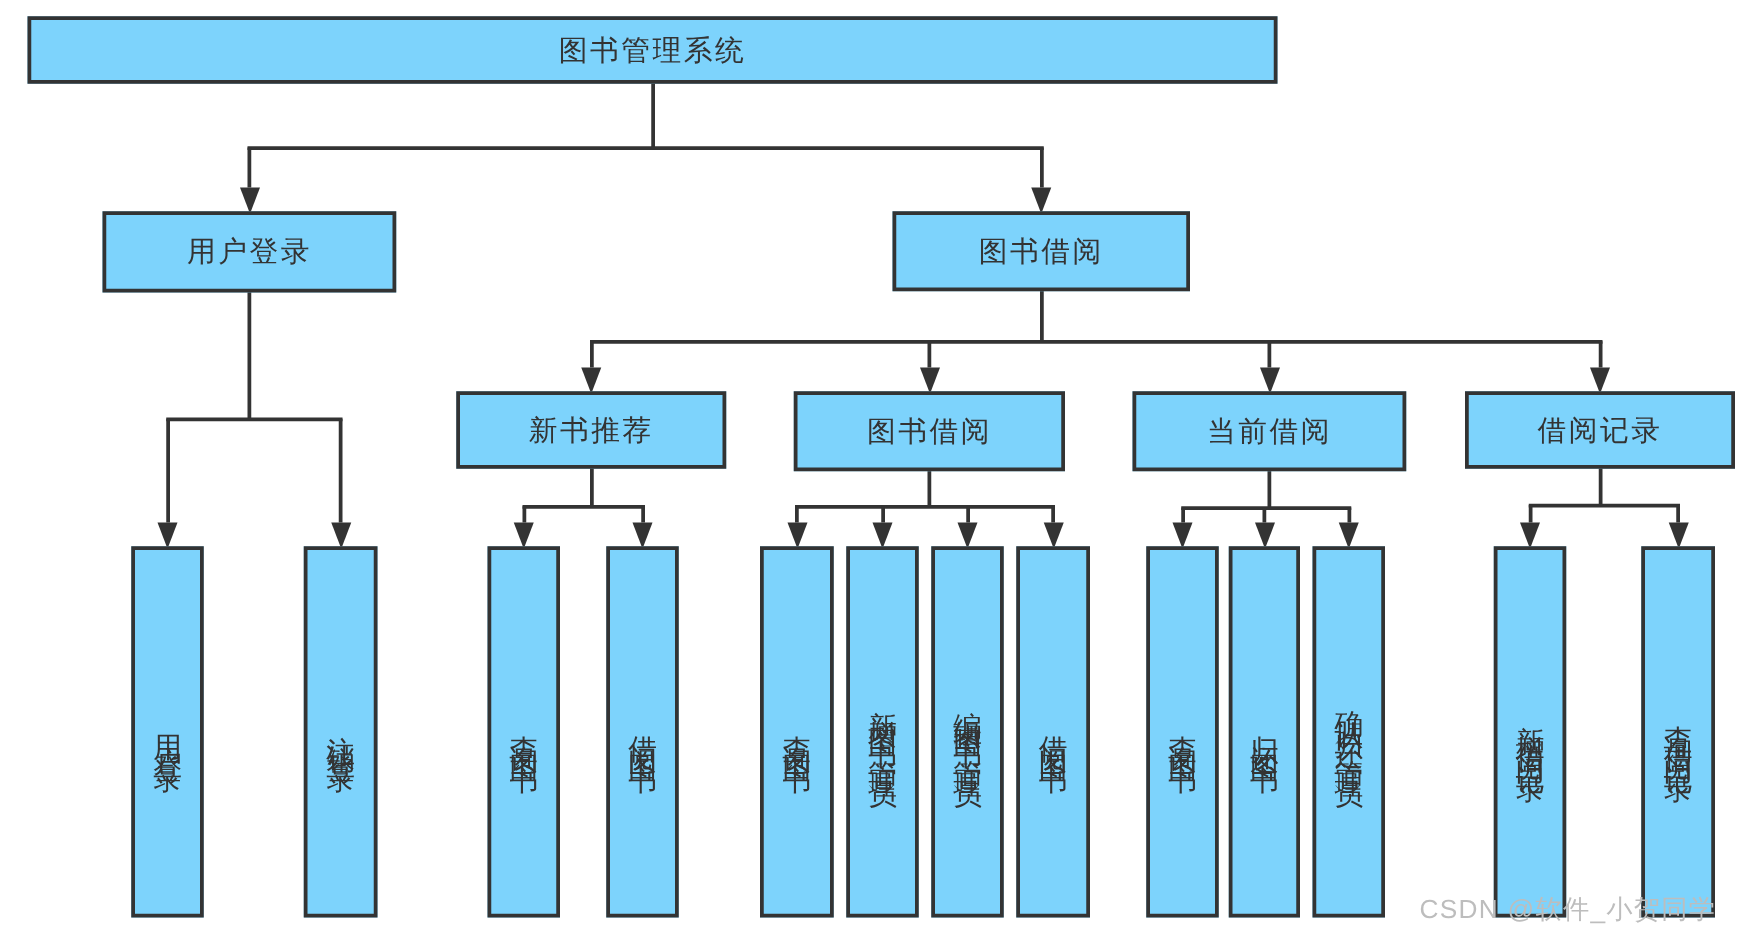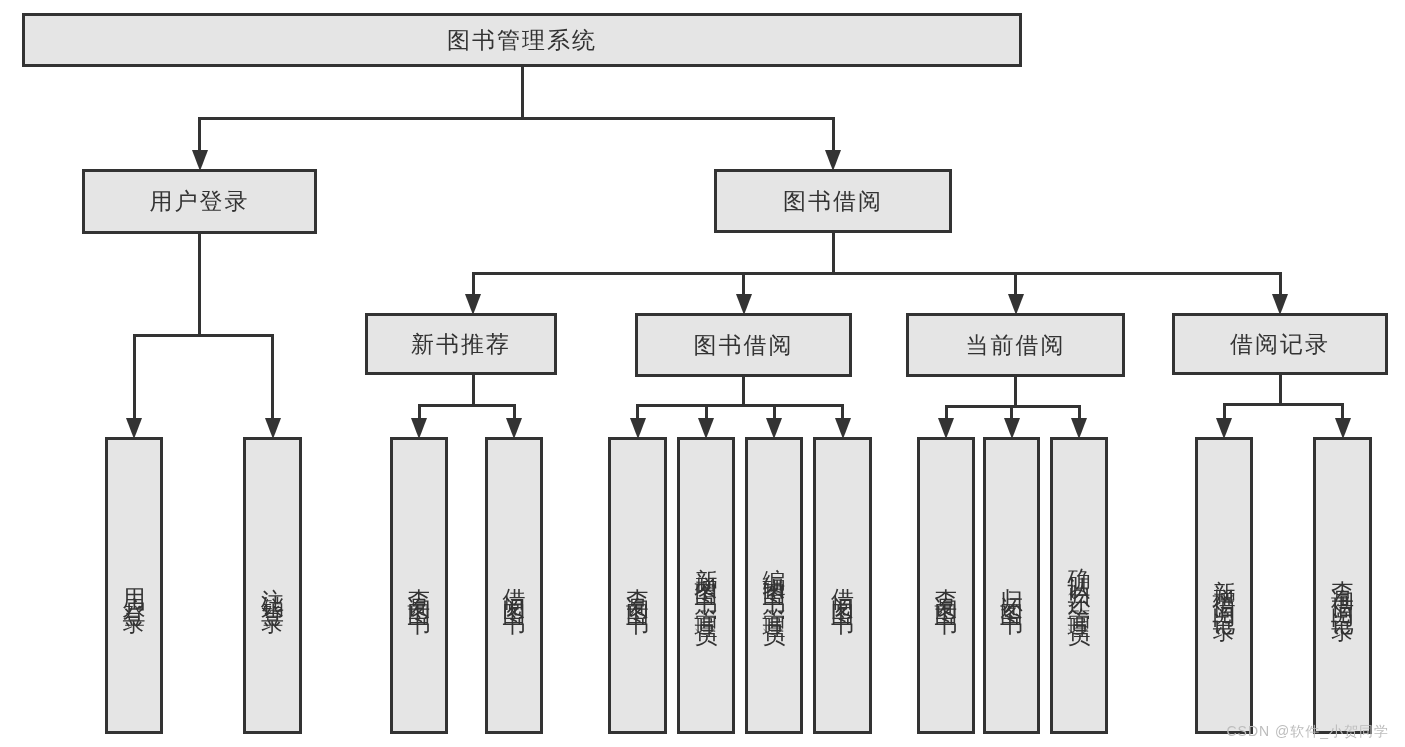--- a/index.html
+++ b/index.html
@@ -12,21 +12,21 @@
     position: relative;
     width: 1405px;
     height: 747px;
     background: #ffffff;
     overflow: hidden;
   }
   .node {
     position: absolute;
     box-sizing: border-box;
     border: 3px solid #333333;
-    background: #e5e5e5;
+    background: #7dd3fc;
     display: flex;
     align-items: center;
     justify-content: center;
     z-index: 3;
   }
   .node .lbl {
     color: #333333;
     font-size: 23px;
     letter-spacing: 2px;
     white-space: nowrap;
@@ -48,23 +48,23 @@
     position: absolute;
     width: 0;
     height: 0;
     border-left: 8px solid transparent;
     border-right: 8px solid transparent;
     border-top: 21px solid #333333;
     z-index: 2;
   }
   .watermark {
     position: absolute;
-    right: 16px;
+    right: 32px;
     bottom: 6px;
-    font-size: 14px;
+    font-size: 21px;
     letter-spacing: 1px;
     color: #bdbdbd;
     z-index: 5;
     white-space: nowrap;
   }
 </style>
 </head>
 <body>
 
 <div id="canvas">
@@ -123,21 +123,21 @@
     <div class="arrowhead" style="left: 1334.5px; top: 418px;"></div>
     <div class="node" style="left: 22px; top: 13px; width: 1000px; height: 54px;">
       <span class="lbl">图书管理系统</span>
     </div>
     <div class="node" style="left: 82px; top: 169px; width: 235px; height: 65px;">
       <span class="lbl">用户登录</span>
     </div>
     <div class="node" style="left: 714px; top: 169px; width: 238px; height: 64px;">
       <span class="lbl">图书借阅</span>
     </div>
-    <div class="node" style="left: 365px; top: 313px; width: 192px; height: 62px;">
+    <div class="node" style="left: 365px; top: 313px; width: 216px; height: 62px;">
       <span class="lbl">新书推荐</span>
     </div>
     <div class="node" style="left: 906px; top: 313px; width: 219px; height: 64px;">
       <span class="lbl">当前借阅</span>
     </div>
     <div class="node" style="left: 635px; top: 313px; width: 217px; height: 64px;">
       <span class="lbl">图书借阅</span>
     </div>
     <div class="node" style="left: 1172px; top: 313px; width: 216px; height: 62px;">
       <span class="lbl">借阅记录</span>

